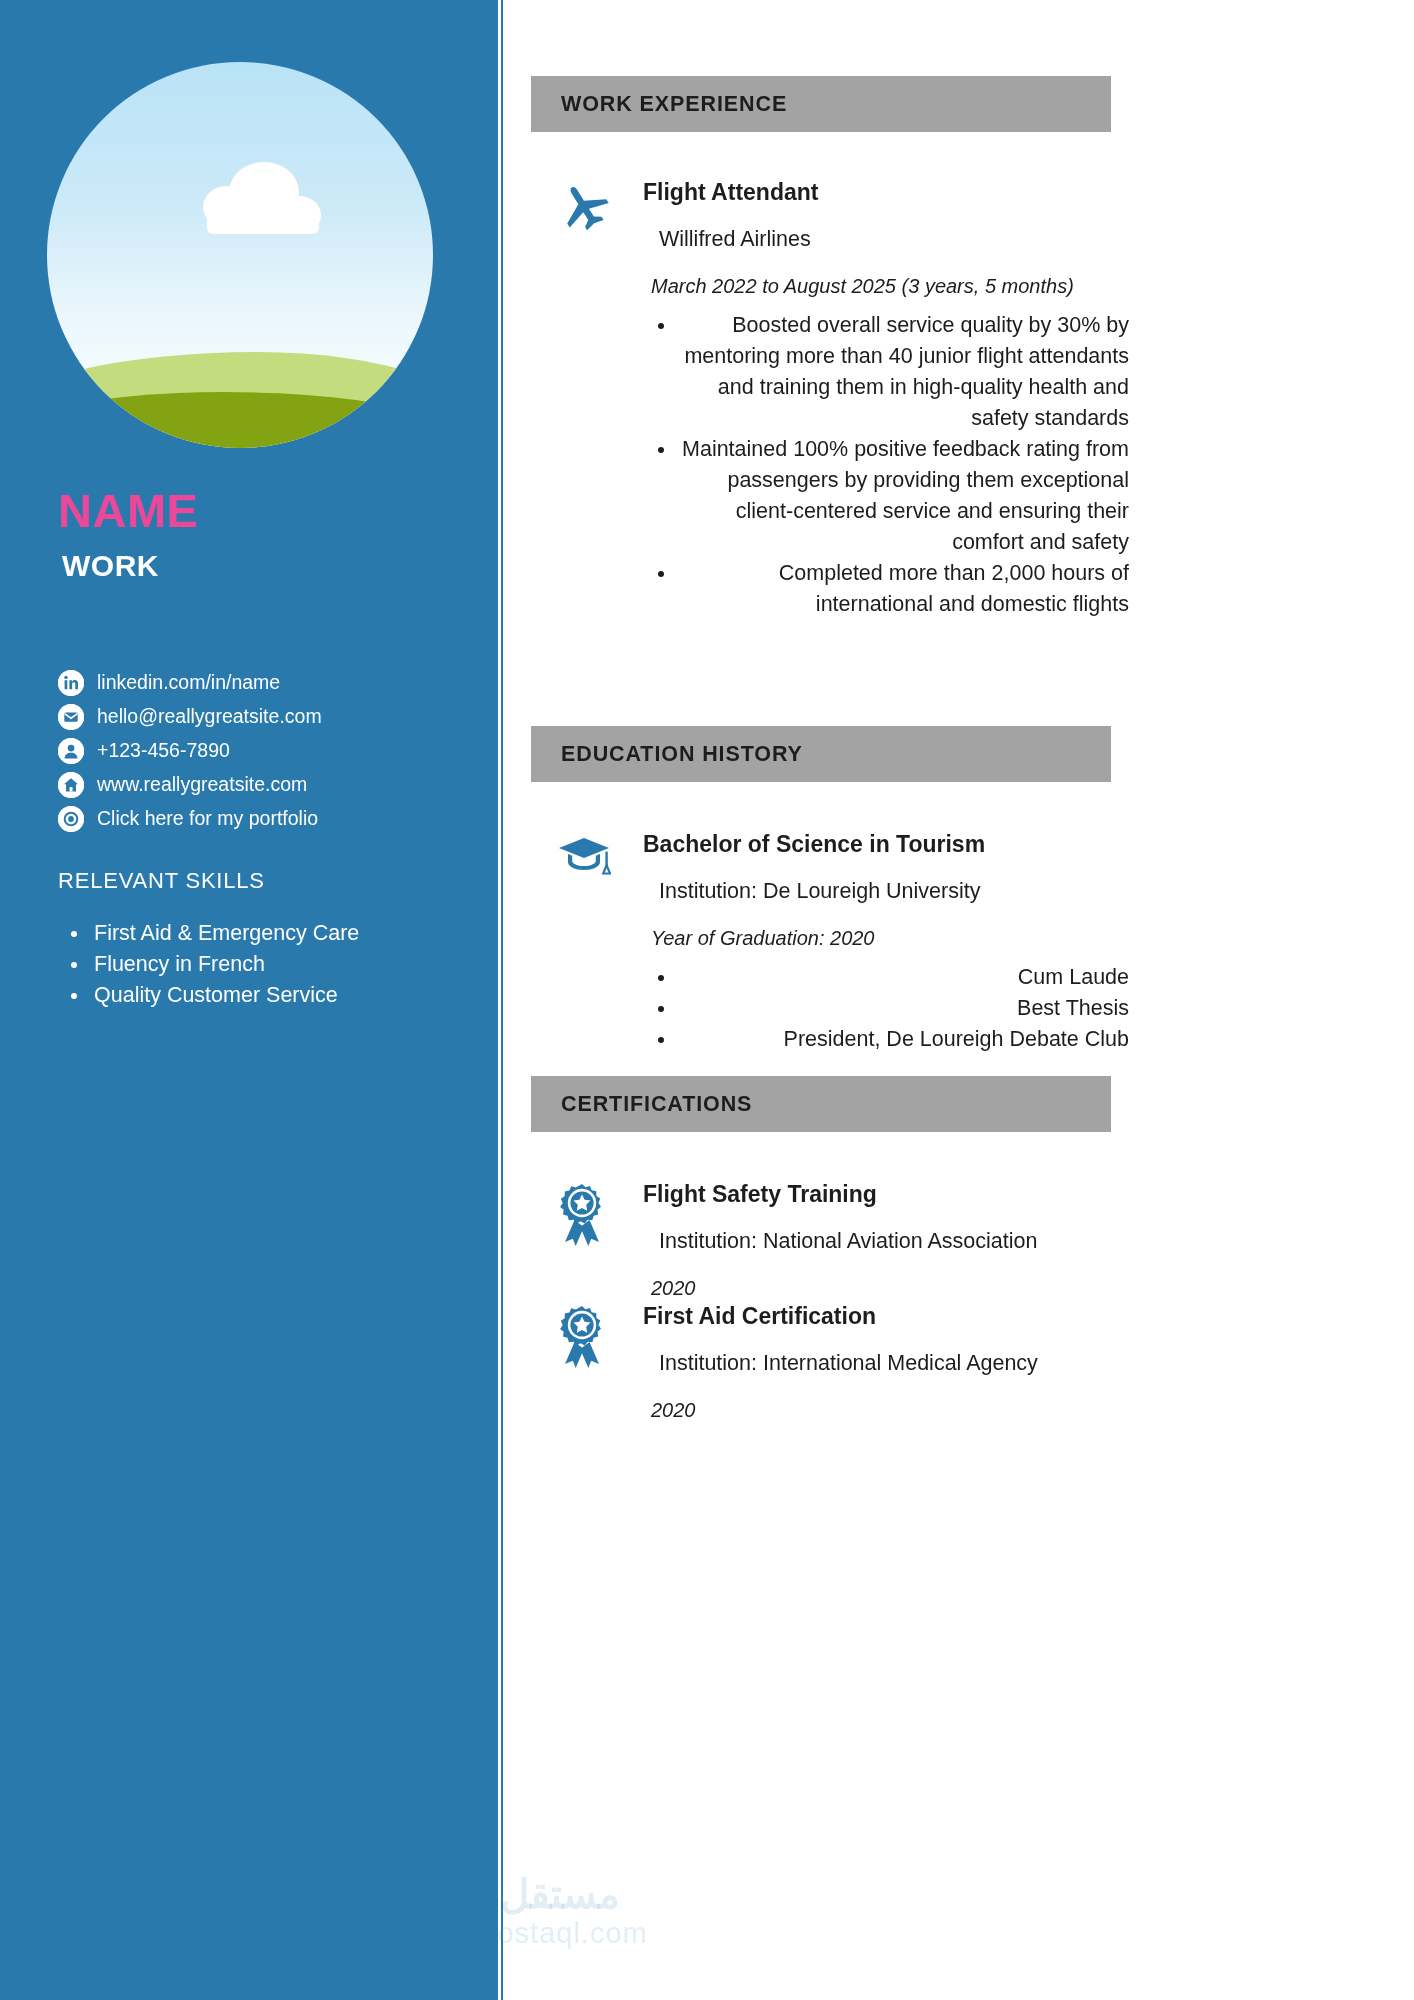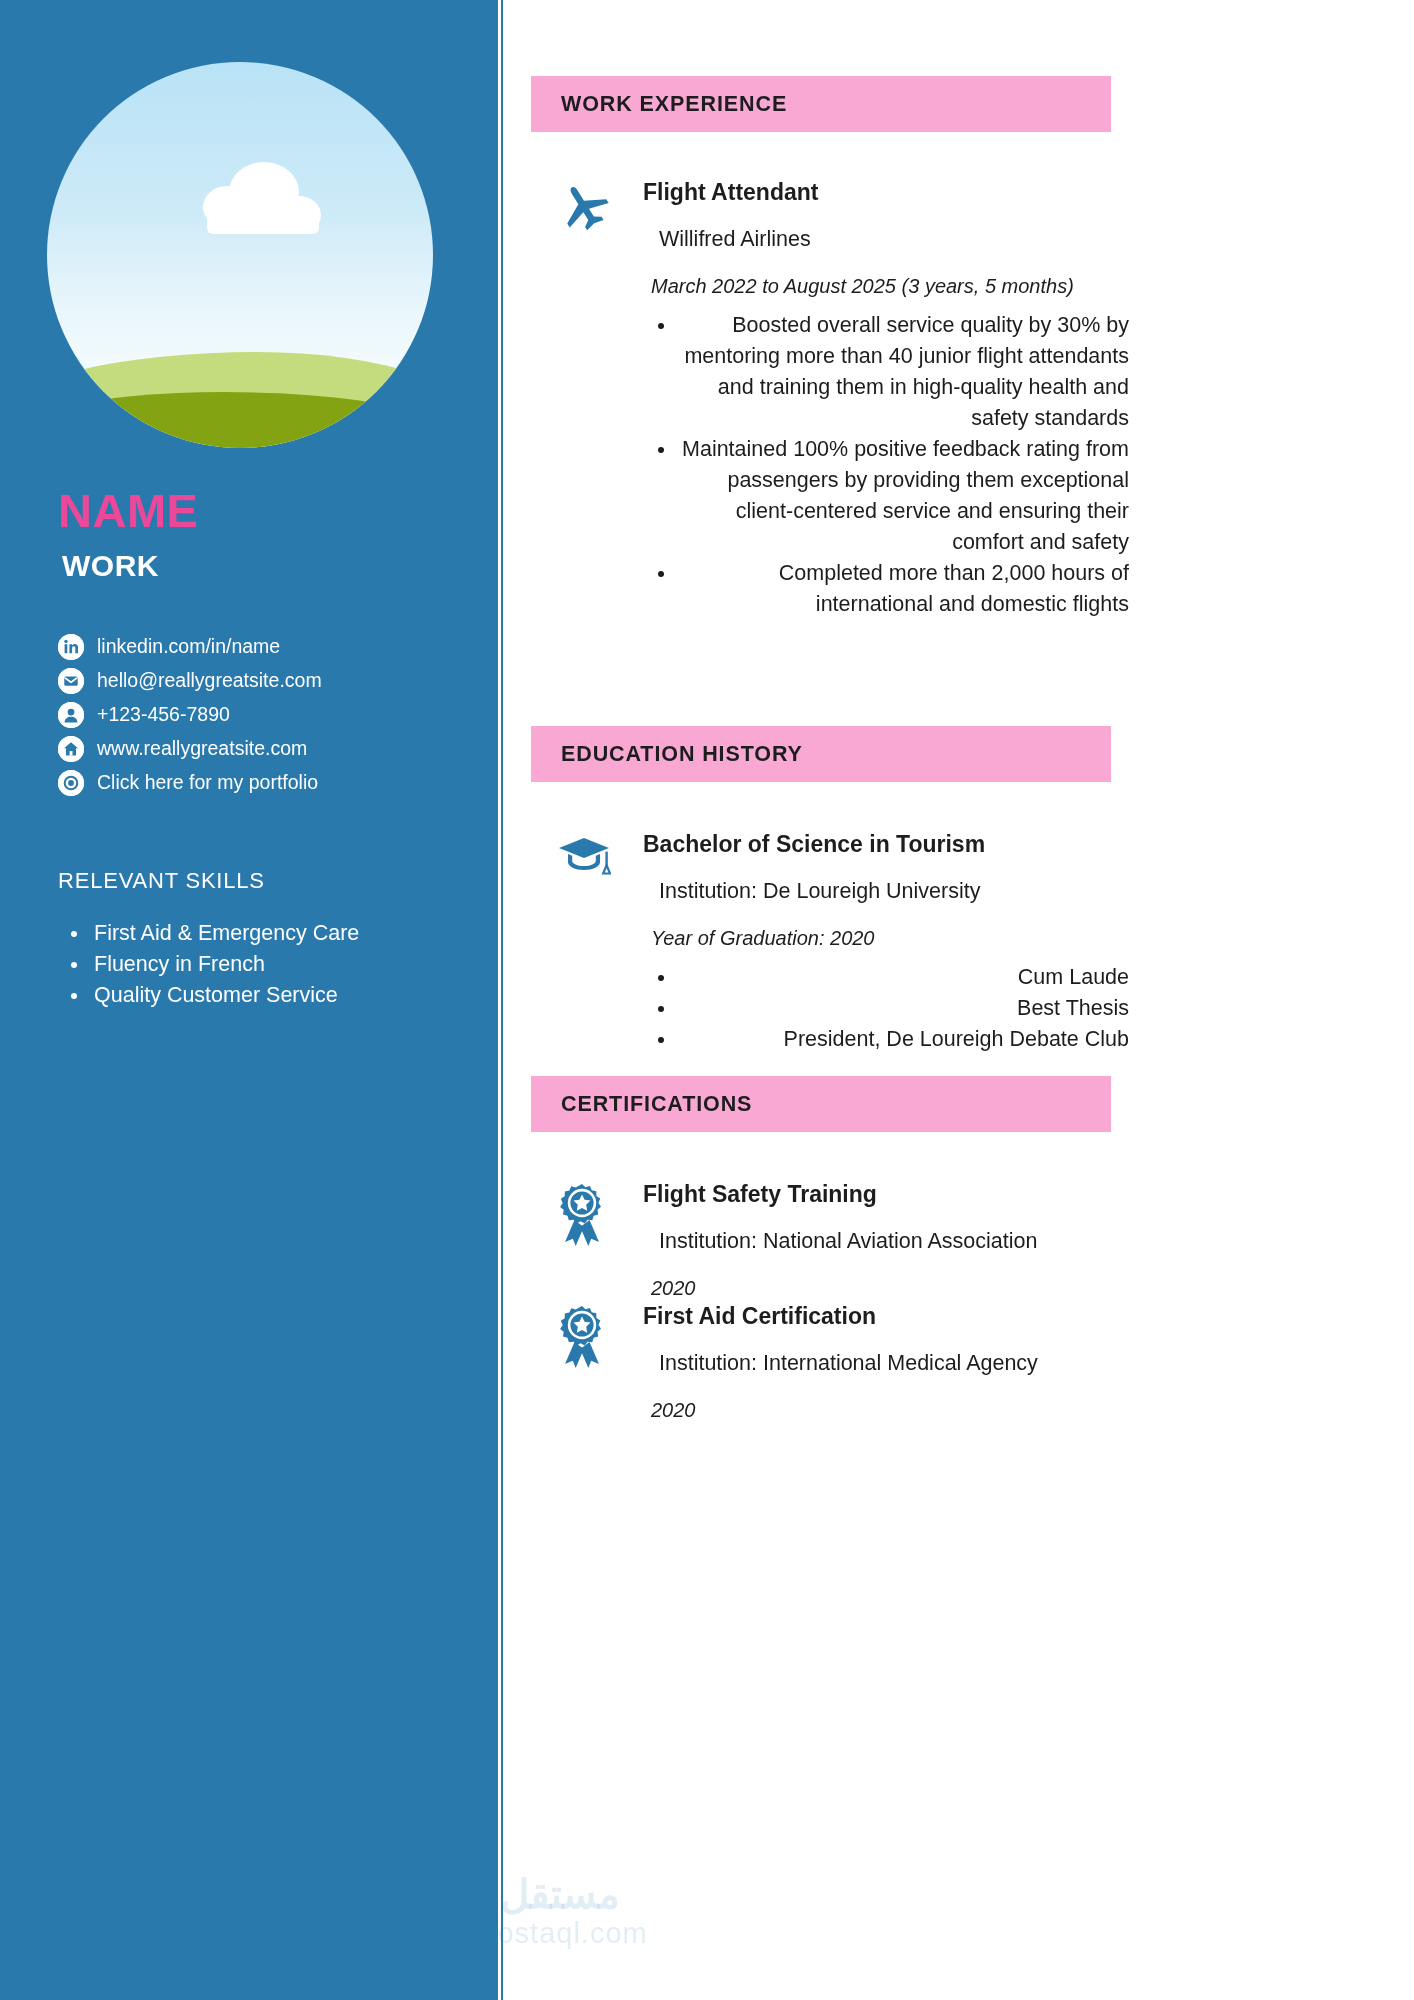--- a/index.html
+++ b/index.html
@@ -94,21 +94,21 @@
     color: #ffffff;
     font-size: 30px;
     font-weight: bold;
     letter-spacing: 0.5px;
     line-height: 1;
   }
 
   
   .contacts {
     position: absolute;
-    left: 58px; top: 630px;
+    left: 58px; top: 666px;
     width: 420px;
   }
   .contact-row {
     display: flex;
     align-items: center;
     height: 33px;
     margin-bottom: 1px;
   }
   .contact-icon {
     width: 26px; height: 26px;
@@ -155,21 +155,21 @@
   .right {
     position: absolute;
     left: 531px; top: 0;
     width: 883px; height: 2000px;
   }
   .sec-bar {
     position: absolute;
     left: 0;
     width: 580px;
     height: 56px;
-    background: #f9a8d4;
+    background: #a3a3a3;
   }
   .sec-bar span {
     position: absolute;
     left: 30px; top: 50%;
     transform: translateY(-50%);
     color: #1d1d1f;
     font-size: 21.5px;
     font-weight: bold;
     letter-spacing: 0.9px;
     white-space: nowrap;

